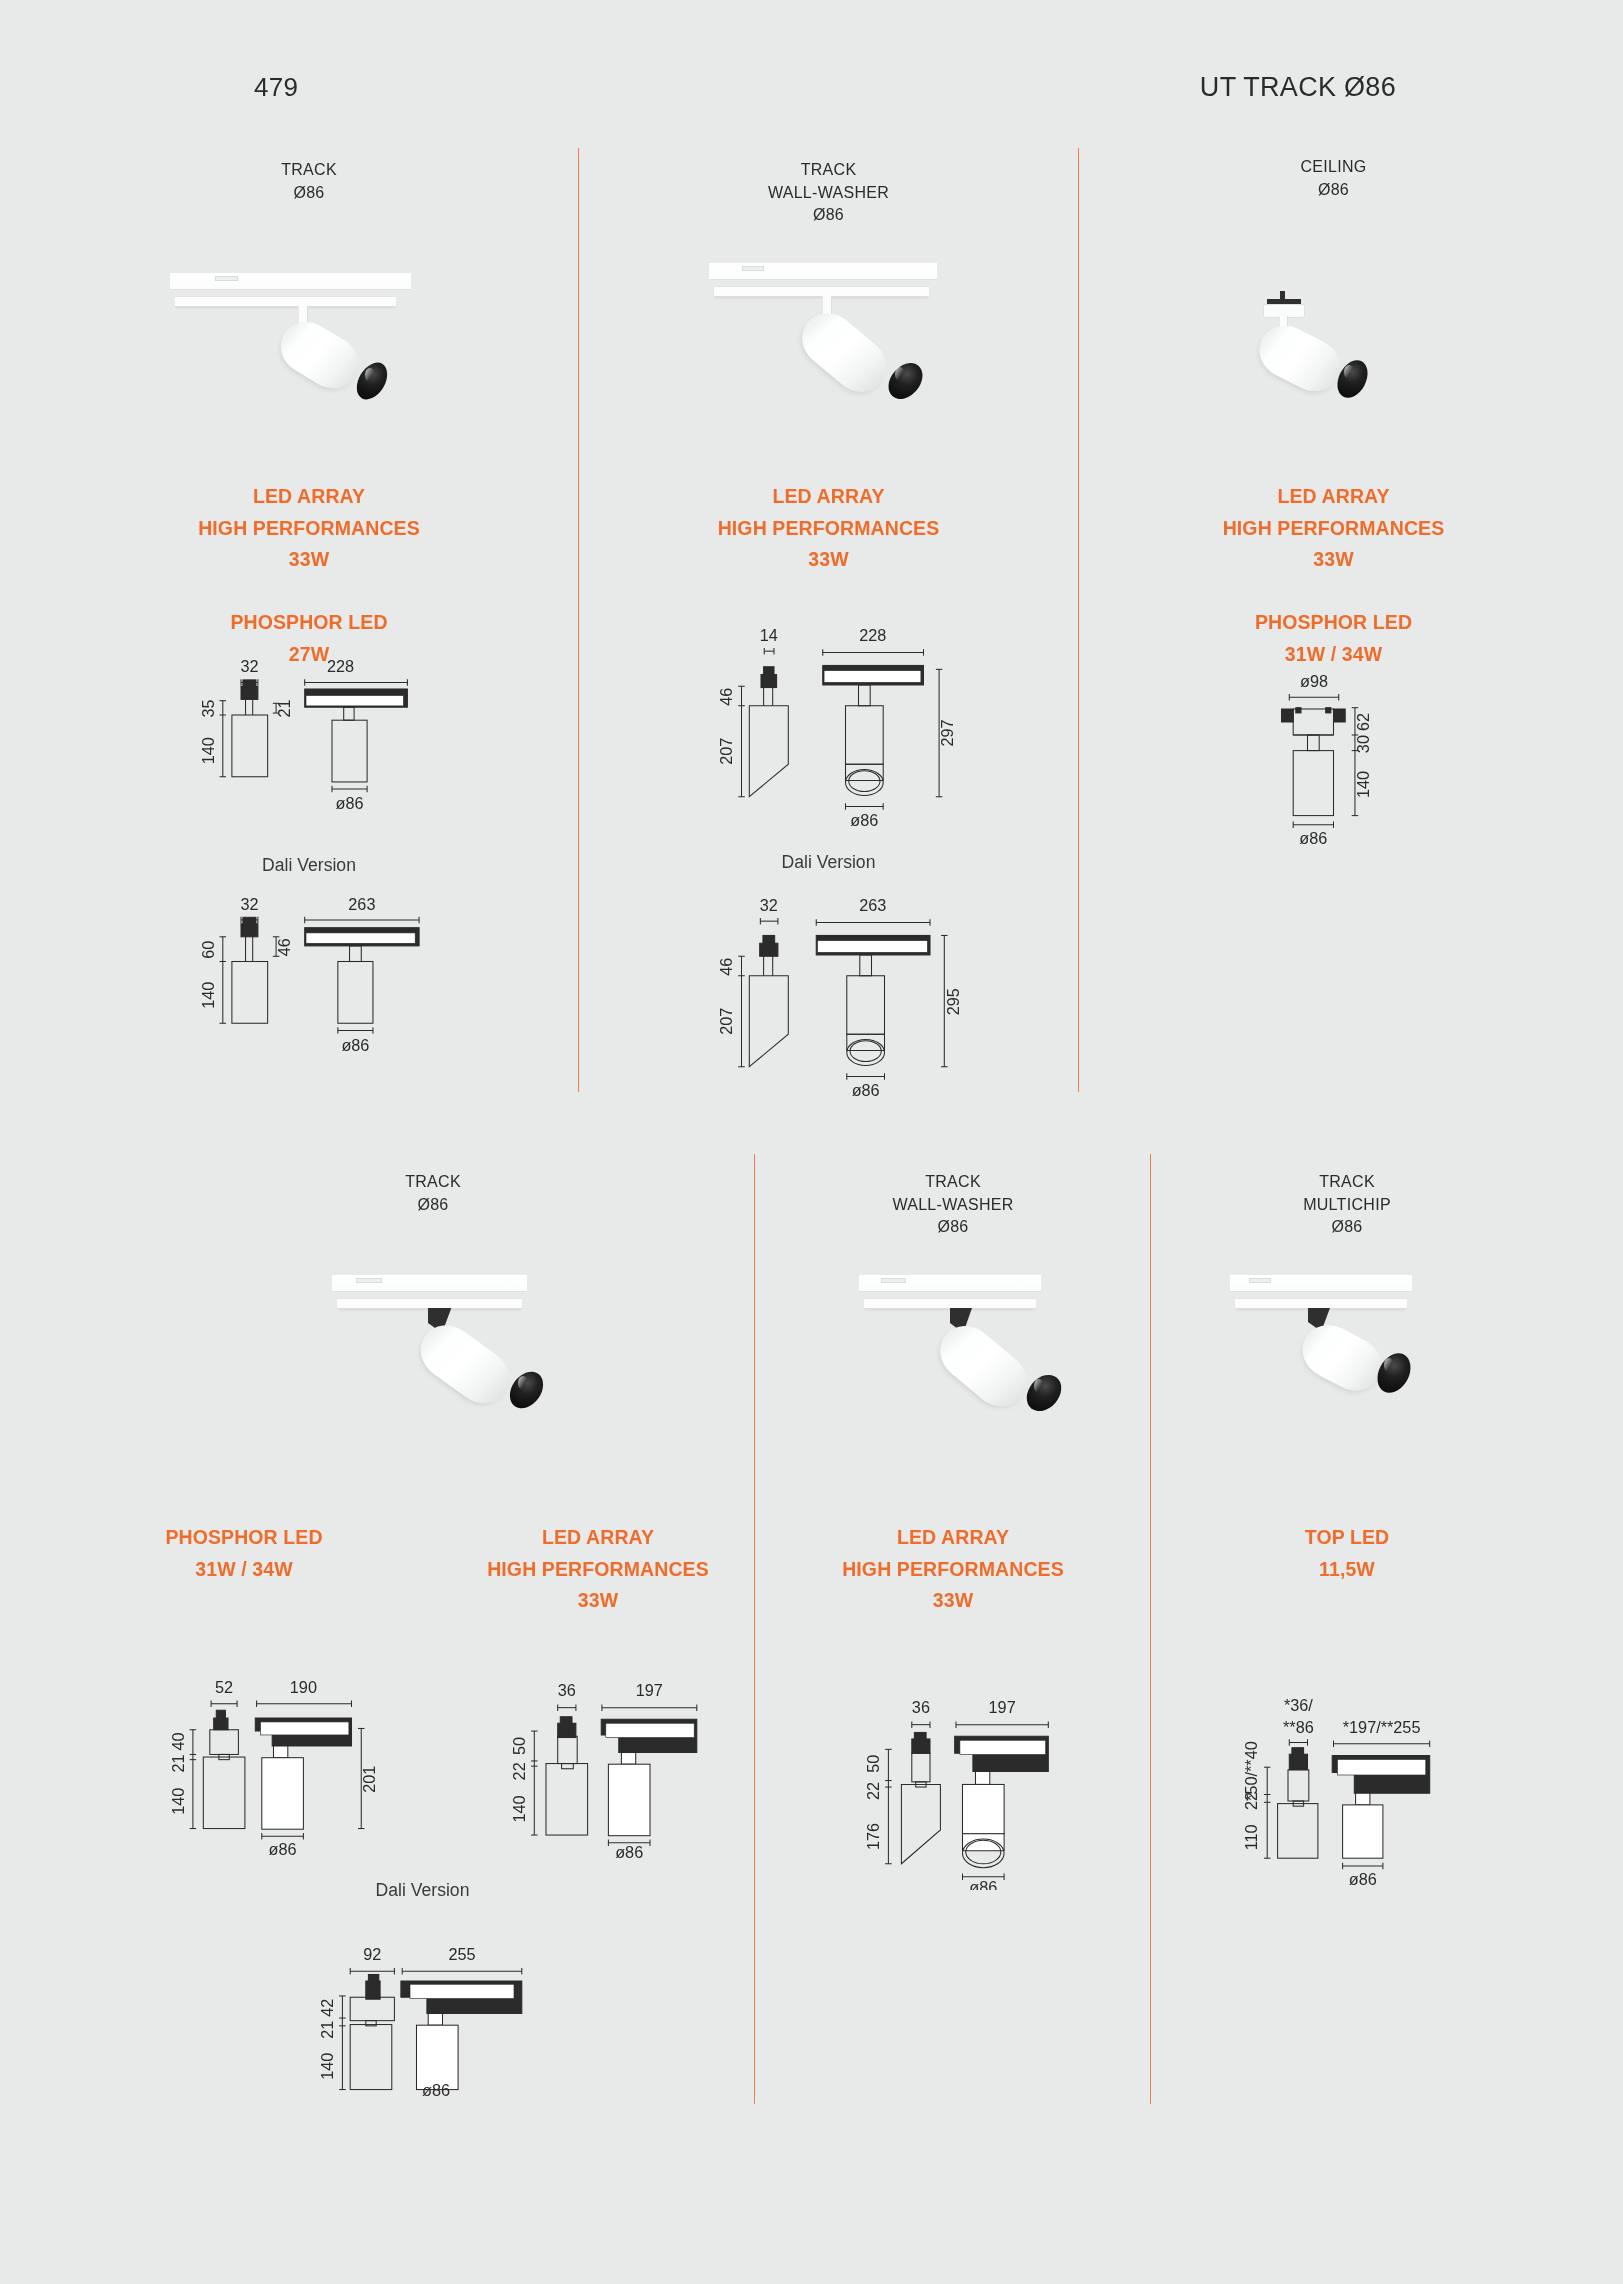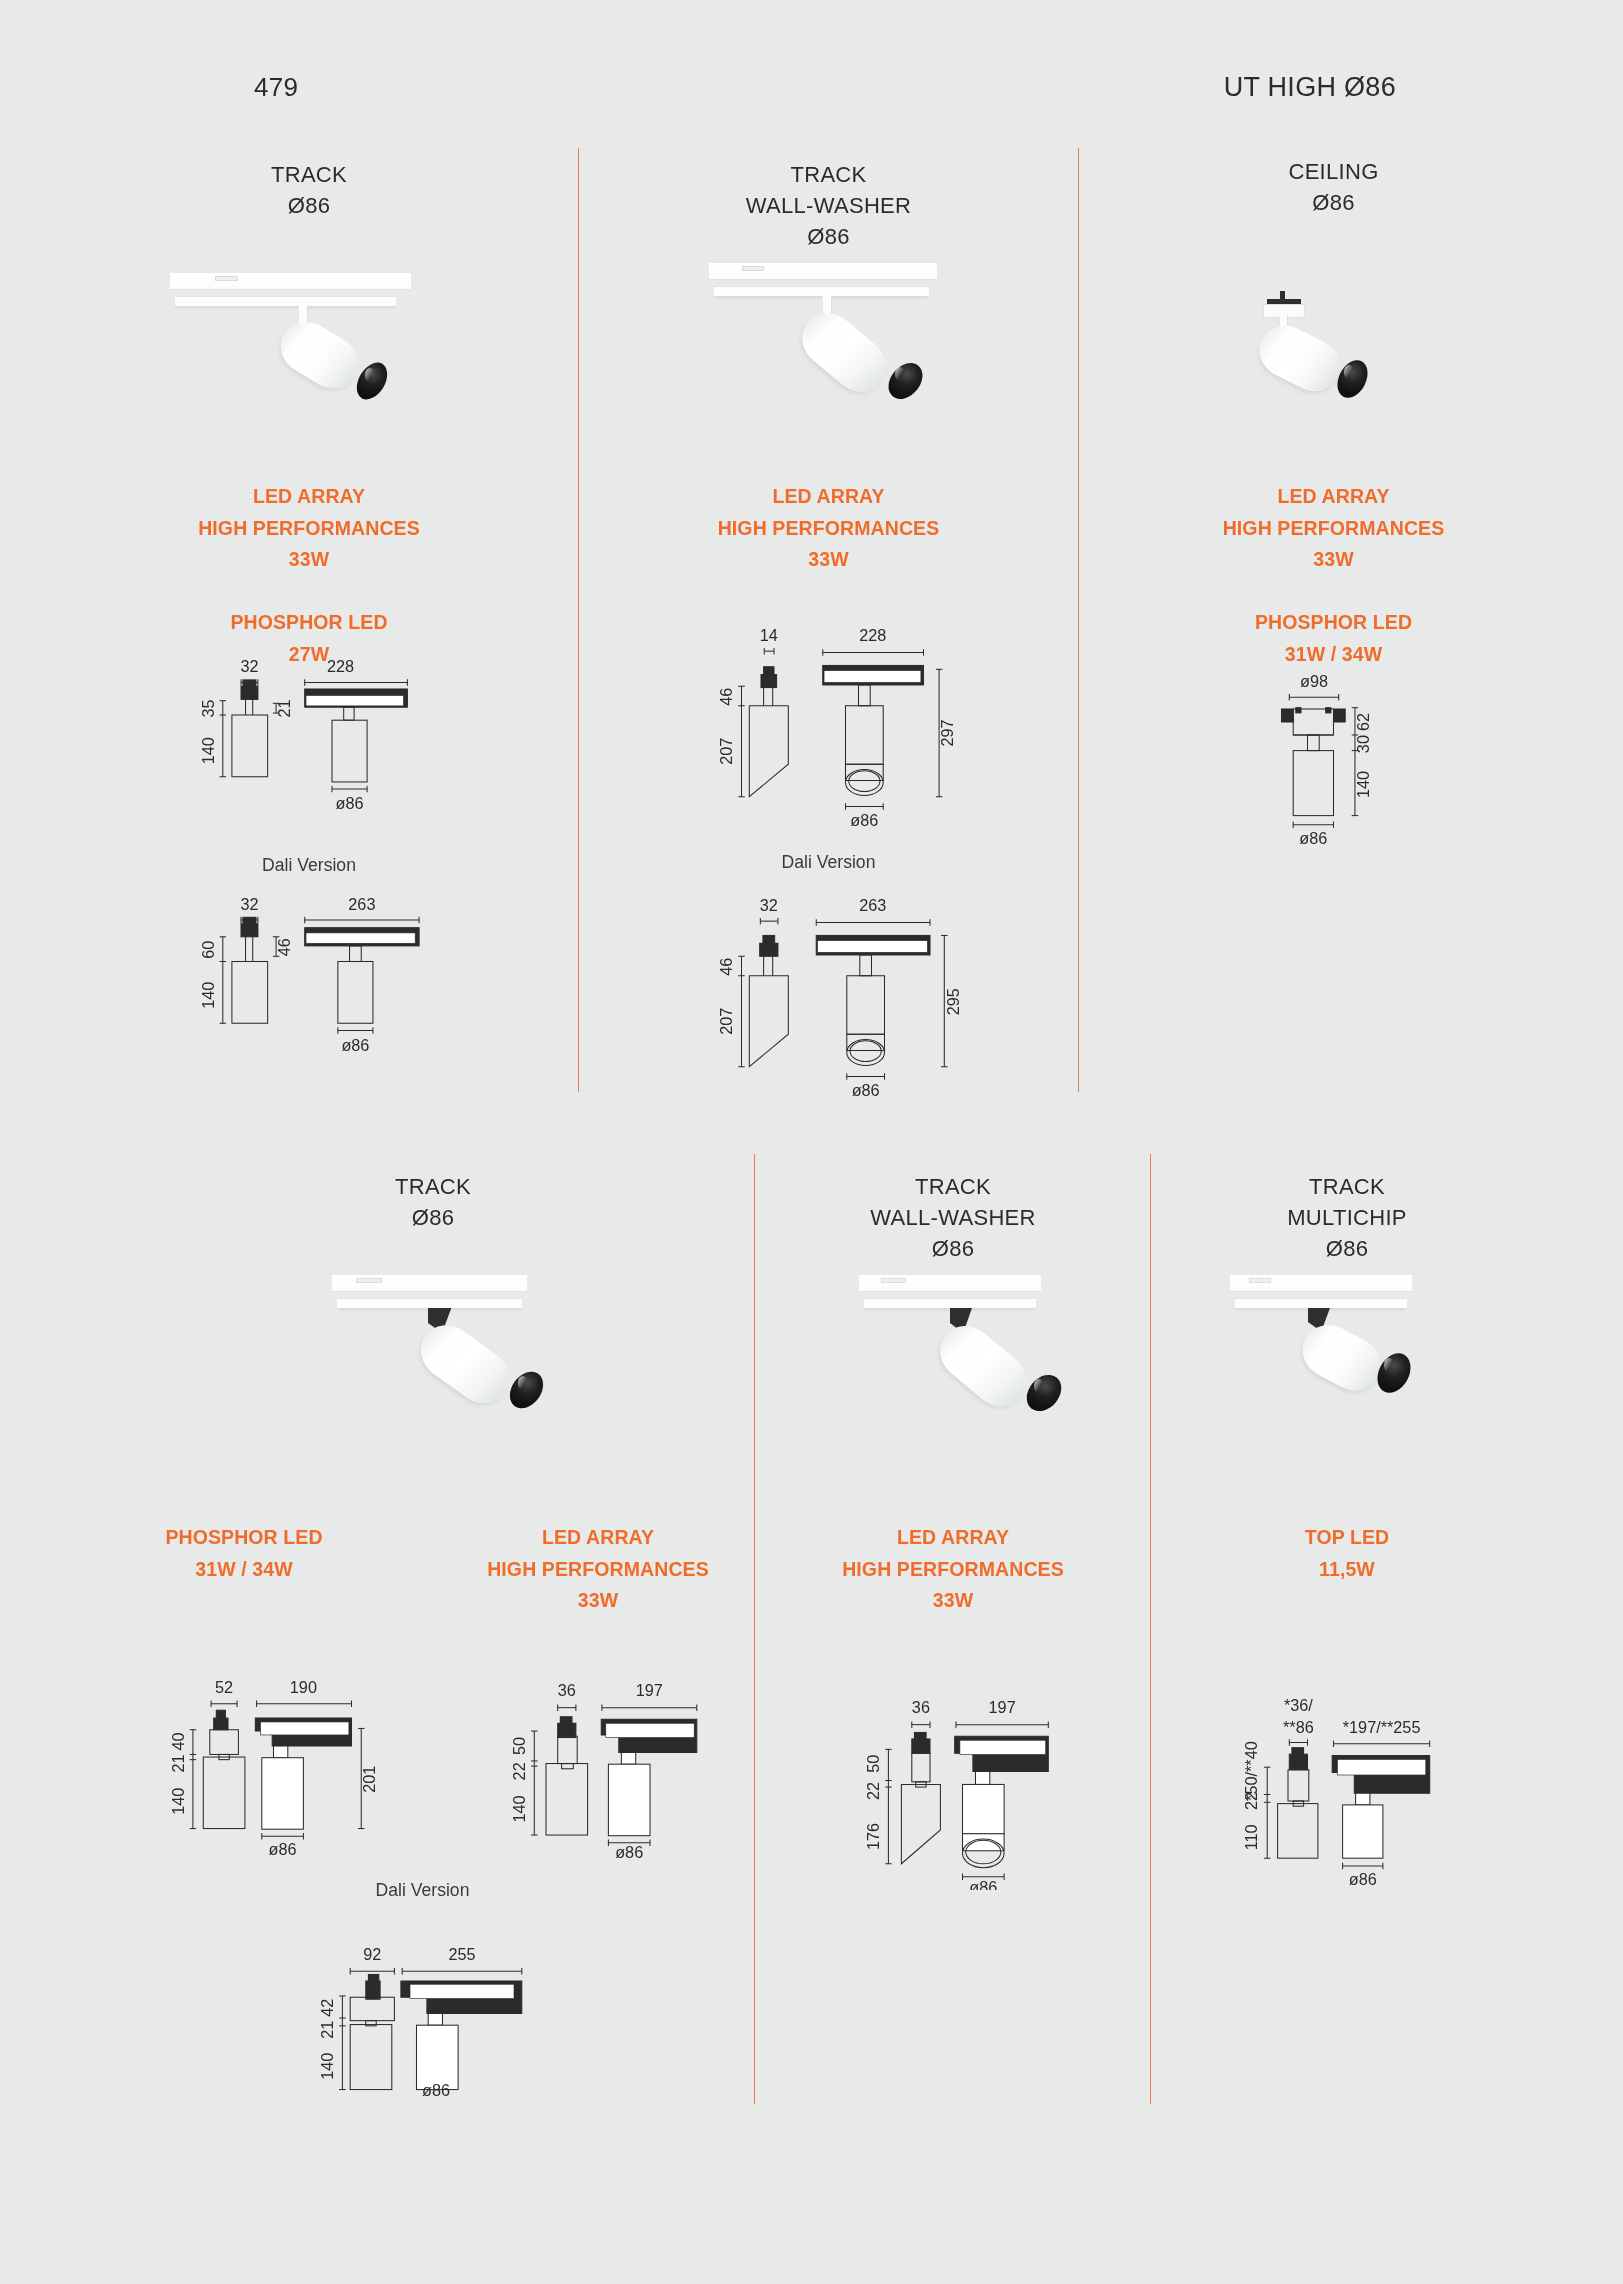--- a/index.html
+++ b/index.html
@@ -18,21 +18,21 @@
   .hdr { position:absolute; top:72px; left:0; right:12px; height:39px; }
   .hdr-page-no { position:absolute; left:254px; top:0; font-size:26px; letter-spacing:0.3px; }
   .hdr-title   { position:absolute; right:215px; top:0; font-size:27px; letter-spacing:0.3px; }
 
   
   .vdiv { position:absolute; width:1.3px; background:#f07d4a; }
 
   
   .cell { position:absolute; }
   .cell-title {
-    text-align:center; font-size:22px; line-height:1.42;
+    text-align:center; font-size:16px; line-height:1.42;
     color:#2b2b2b; letter-spacing:0.3px; white-space:pre-line;
   }
   .spec {
     text-align:center; font-size:19.5px; line-height:1.62;
     color:#ef6c2b; font-weight:bold; letter-spacing:0.1px;
     white-space:pre-line;
   }
   .dali-cap { text-align:center; font-size:17.6px; color:#3a3a3a; }
   .footnote { text-align:center; font-size:16.3px; color:#3a3a3a; line-height:1.35; white-space:pre-line; }
 
@@ -70,21 +70,21 @@
   .tech { position:absolute; }
   .tech svg { display:block; }
 </style>
 </head>
 <body>
 
 <div class="page">
 
   <div class="hdr">
     <div class="hdr-page-no">479</div>
-    <div class="hdr-title">UT HIGH Ø86</div>
+    <div class="hdr-title">UT TRACK Ø86</div>
   </div>
 
   <div class="vdiv" style="left:578px; top:148px; height:944px;"></div>
   <div class="vdiv" style="left:1078px; top:148px; height:944px;"></div>
 
   <div class="cell" style="left:39px; top:159px; width:540px;">
     <div class="cell-title">TRACK
 Ø86</div>
   </div>
 

